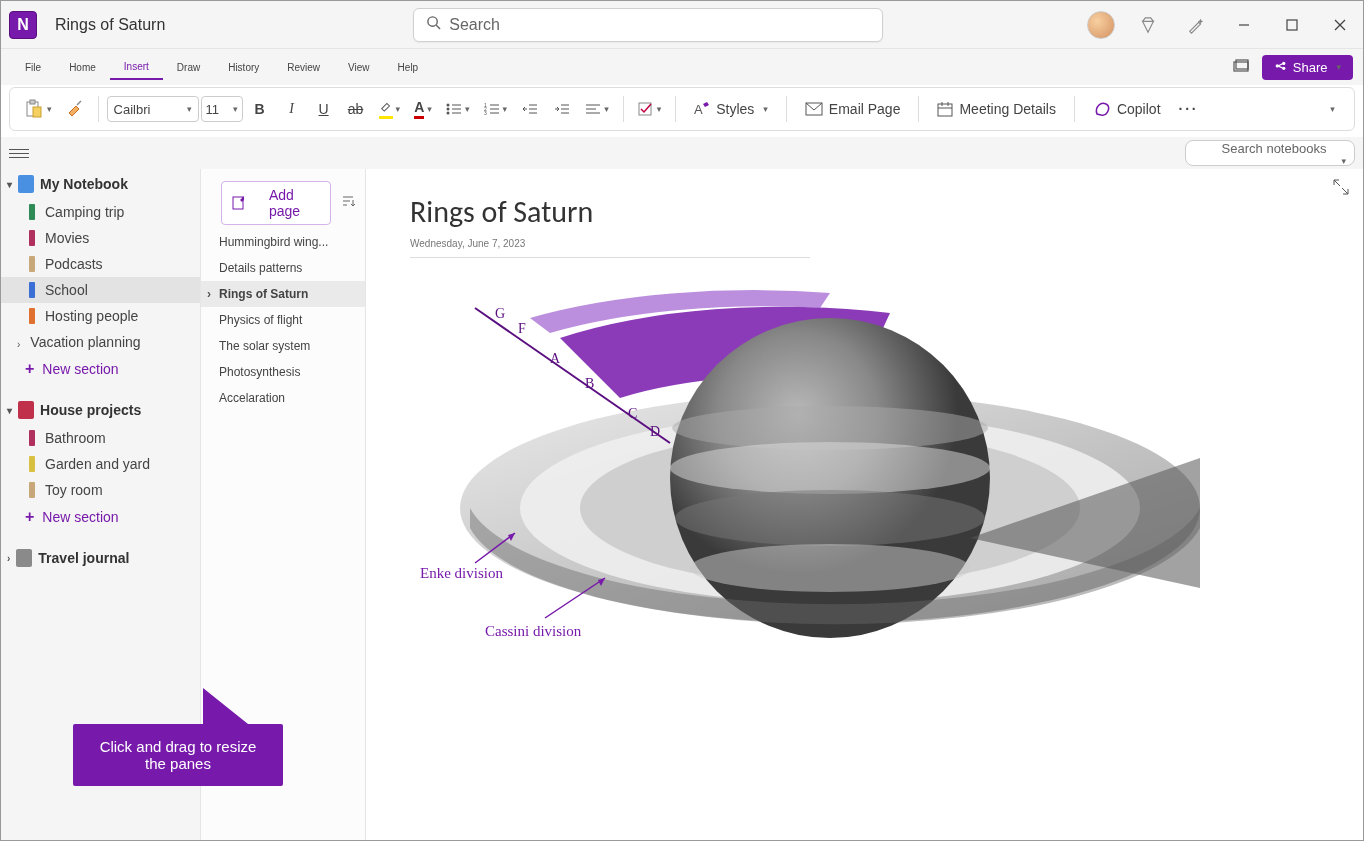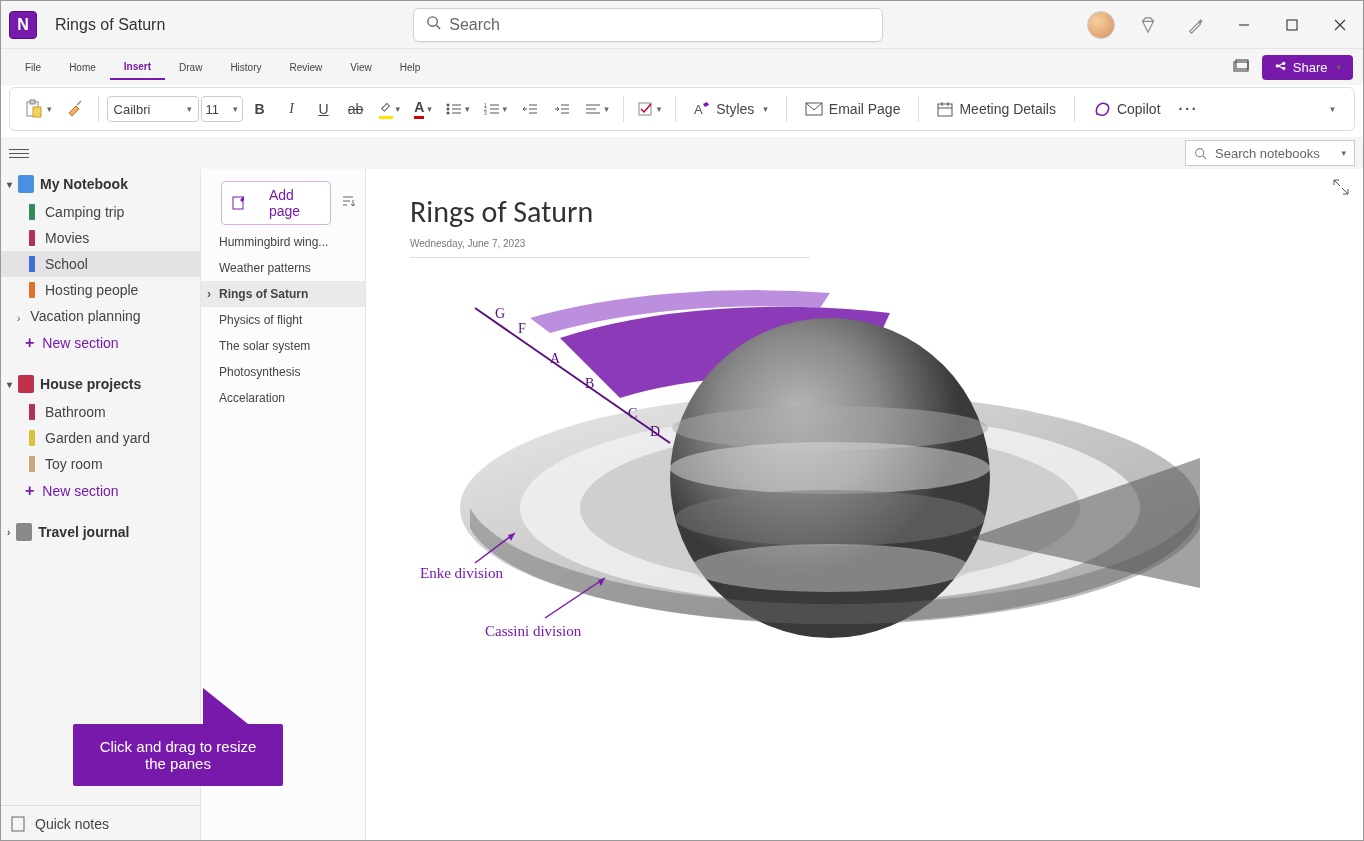--- a/index.html
+++ b/index.html
@@ -11,39 +11,39 @@
 .doc-title { font-size: 16px; color: #333; }
 .searchbar { margin-left: 248px; width: 470px; height: 34px; background: #fff; border: 1px solid #d0d0d0; border-radius: 6px; display: flex; align-items: center; padding: 10px 12px; color: #666; box-shadow: 0 1px 2px rgba(0,0,0,0.05); }
 .searchbar .icon { margin-right: 8px; }
 .tb-right { margin-left: auto; display: flex; align-items: center; gap: 18px; }
 .avatar { width: 28px; height: 28px; border-radius: 50%; background: radial-gradient(circle at 35% 35%, #f8d0a0, #d49060); border: 1px solid #ccc; }
 .win-btn { width: 30px; height: 30px; display: flex; align-items: center; justify-content: center; color: #444;}
 
 
 .ribbon-tabs { height: 36px; display: flex; align-items: center; padding: 0 10px; background: #f5f5f5; }
 .ribbon-tab { padding: 6px 14px; font-size: 10px; color: #444; cursor: pointer; }
-.ribbon-tab.active { color: #7719aa; border-bottom: 2px solid #7719aa; font-weight: 700; }
+.ribbon-tab.active { color: #7719aa; border-bottom: 2px solid #7719aa; font-weight: 400; }
 .ribbon-right { margin-left: auto; display: flex; align-items: center; gap: 6px; }
 .share-btn { background: #7719aa; color: #fff; border-radius: 4px; padding: 5px 12px; font-size: 13px; display: flex; align-items: center; gap: 6px; }
 
 
 .toolbar { height: 44px; display: flex; align-items: center; padding: 0 8px; border: 1px solid #ddd; border-radius: 6px; margin: 2px 8px 6px 8px; background: #fff; gap: 2px; }
 .tbtn { height: 32px; min-width: 30px; display: flex; align-items: center; justify-content: center; padding: 0 6px; color: #444; position: relative; font-size: 14px; }
 .font-select { width: 92px; height: 26px; border: 1px solid #ccc; border-radius: 4px; display: flex; align-items: center; padding: 0 6px; font-size: 13px; color: #444; justify-content: space-between; }
 .size-select { width: 42px; height: 26px; border: 1px solid #ccc; border-radius: 4px; display: flex; align-items: center; padding: 0 4px; font-size: 13px; color: #444; justify-content: space-between; }
 .divider { width: 1px; height: 26px; background: #ddd; margin: 0 6px; }
 .tbl { display: flex; align-items: center; gap: 6px; padding: 0 10px; font-size: 14px; color: #444;}
 .chev { font-size: 9px; color: #666; margin-left: 3px;}
 .underline-yellow { border-bottom: 3px solid #ffe600; padding-bottom: 1px;}
 .underline-red { border-bottom: 3px solid #c00; padding-bottom: 1px;}
 .more-dots { letter-spacing: 2px; font-weight: 700;}
 
 
 .subbar { height: 32px; display: flex; align-items: center; padding: 0 8px; background: #f5f5f5;}
-.subbar-right { margin-left: auto; width: 170px; height: 26px; border: 1px solid #ccc; border-radius: 0; display: flex; align-items: center; padding: 0 8px; font-size: 13px; color: #666; background:#fff;}
+.subbar-right { margin-left: auto; width: 170px; height: 26px; border: 1px solid #ccc; border-radius: 8px; display: flex; align-items: center; padding: 0 8px; font-size: 13px; color: #666; background:#fff;flex-direction:column;}
 .hamburger { width: 20px; height: 20px; display: flex; flex-direction: column; justify-content: center; gap: 3px;}
 .hamburger span { height: 1px; background: #555;}
 
 
 .main { display: flex; height: calc(841px - 48px - 36px - 52px - 32px); }
 .sidebar { width: 200px; background: #f5f5f5; border-right: 1px solid #e5e5e5; display:flex; flex-direction:column; position: relative;}
 .nb-header { display: flex; align-items: center; padding: 6px 6px; font-size: 14px; font-weight: 600; color: #333; gap: 6px;}
 .nb-header .book { width: 16px; height: 18px; background: #4a90e2; border-radius: 2px;}
 .nb-header .book.red { background: #c0304a;}
 .nb-header .book.grey { background: #8a8a8a;}
@@ -309,20 +309,24 @@
       <span>My Notebook</span>
     </div>
     <div class="section">
         <span class="tab" style="background:#2e8b57"></span>
         <span>Camping trip</span>
       </div>
     <div class="section">
         <span class="tab" style="background:#b03060"></span>
         <span>Movies</span>
       </div>
+    <div class="section">
+        <span class="tab" style="background:#c8a878"></span>
+        <span>Podcasts</span>
+      </div>
     <div class="section selected">
         <span class="tab" style="background:#3c6fd6"></span>
         <span>School</span>
       </div>
     <div class="section">
         <span class="tab" style="background:#e07030"></span>
         <span>Hosting people</span>
       </div>
     <div class="section">
         <span class="chevsmall" style="margin-left:-12px;">›</span>
@@ -356,46 +360,40 @@
       </div>
 
     <div class="nb-header" style="margin-top:12px;">
       <span class="chevsmall">›</span>
       <span class="book grey"></span>
       <span>Travel journal</span>
     </div>
 
     <div class="tooltip-balloon">Click and drag to resize the panes</div>
 
-    <div class="quick-notes">
-      <svg width="14" height="16">
-          <rect x="1" y="1" width="12" height="14" fill="none" stroke="#666"></rect>
-        </svg>
-      <span>Quick notes</span>
-    </div>
   </div>
 
   <div class="pages">
     <div class="page-head">
       <div class="add-page">
         <svg width="14" height="14">
             <rect x="1" y="1" width="10" height="12" fill="none" stroke="#7719aa"></rect>
             <path d="M8 4 L12 0 L14 2 L10 6" fill="#7719aa"></path>
           </svg>
         <span>Add page</span>
       </div>
       <div class="sort-icon"><svg width="14" height="14">
             <line x1="2" y1="3" x2="12" y2="3" stroke="#666"></line>
             <line x1="2" y1="7" x2="9" y2="7" stroke="#666"></line>
             <line x1="2" y1="11" x2="6" y2="11" stroke="#666"></line>
             <polyline points="12,6 12,12 10,10 12,12 14,10" fill="none" stroke="#666"></polyline>
           </svg></div>
     </div>
     <div class="page-item">Hummingbird wing...</div>
-    <div class="page-item">Weather patterns</div>
+    <div class="page-item">Details patterns</div>
     <div class="page-item selected">Rings of Saturn</div>
     <div class="page-item">Physics of flight</div>
     <div class="page-item">The solar system</div>
     <div class="page-item">Photosynthesis</div>
     <div class="page-item">Accelaration</div>
   </div>
 
   <div class="canvas">
     <div class="expand-icon"><svg width="16" height="16">
           <polyline points="1,6 1,1 6,1" fill="none" stroke="#555"></polyline>

